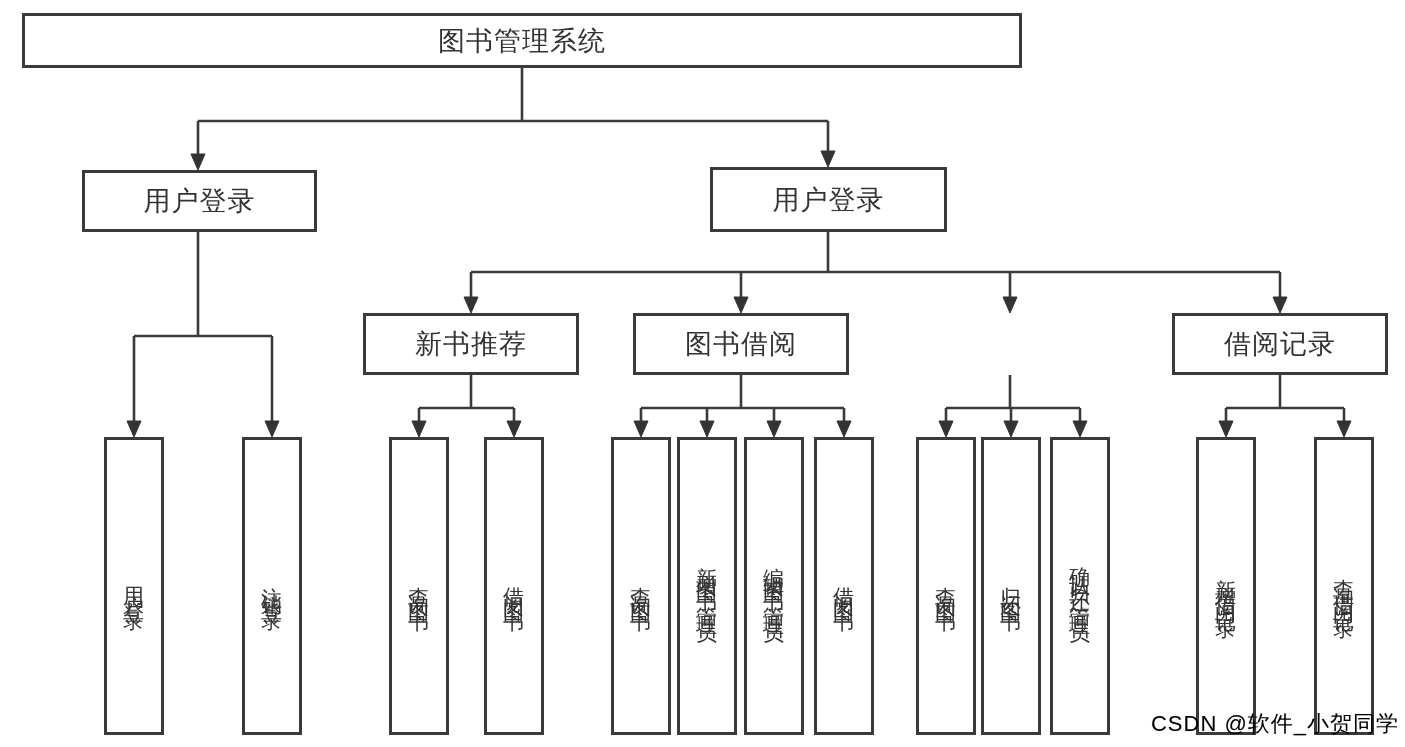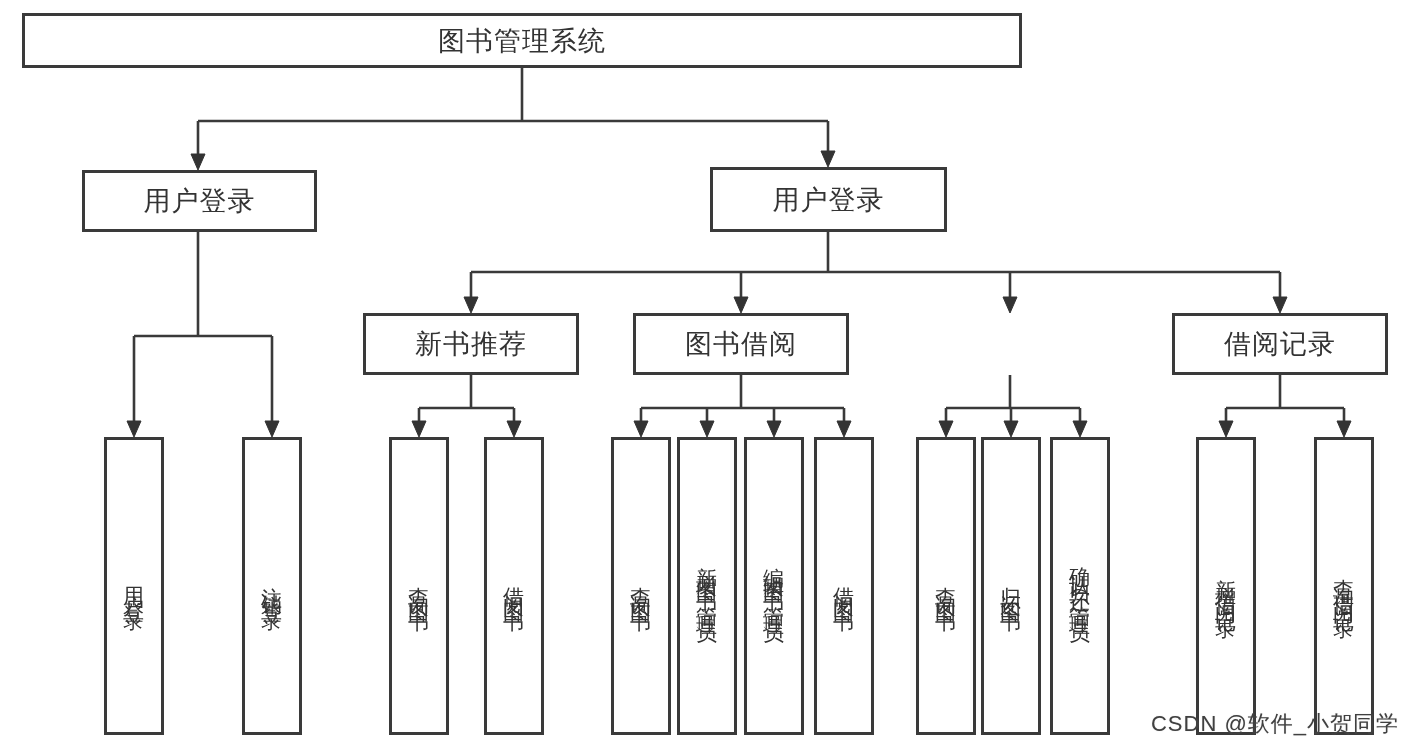--- a/index.html
+++ b/index.html
@@ -78,21 +78,21 @@
   .lf-10 { left: 981px; }
   .lf-11 { left: 1050px; }
   .lf-12 { left: 1196px; }
   .lf-13 { left: 1314px; }
 
   .watermark {
     position: absolute;
     right: 6px;
     bottom: 8px;
     font-size: 22px;
-    color: #404040;
+    color: #000000;
     z-index: 5;
     letter-spacing: 1px;
     text-shadow: 0 0 1px rgba(120,120,120,0.35);
     margin-left: 31px;
   }
 </style>
 </head>
 <body>
 
 <div class="canvas">

